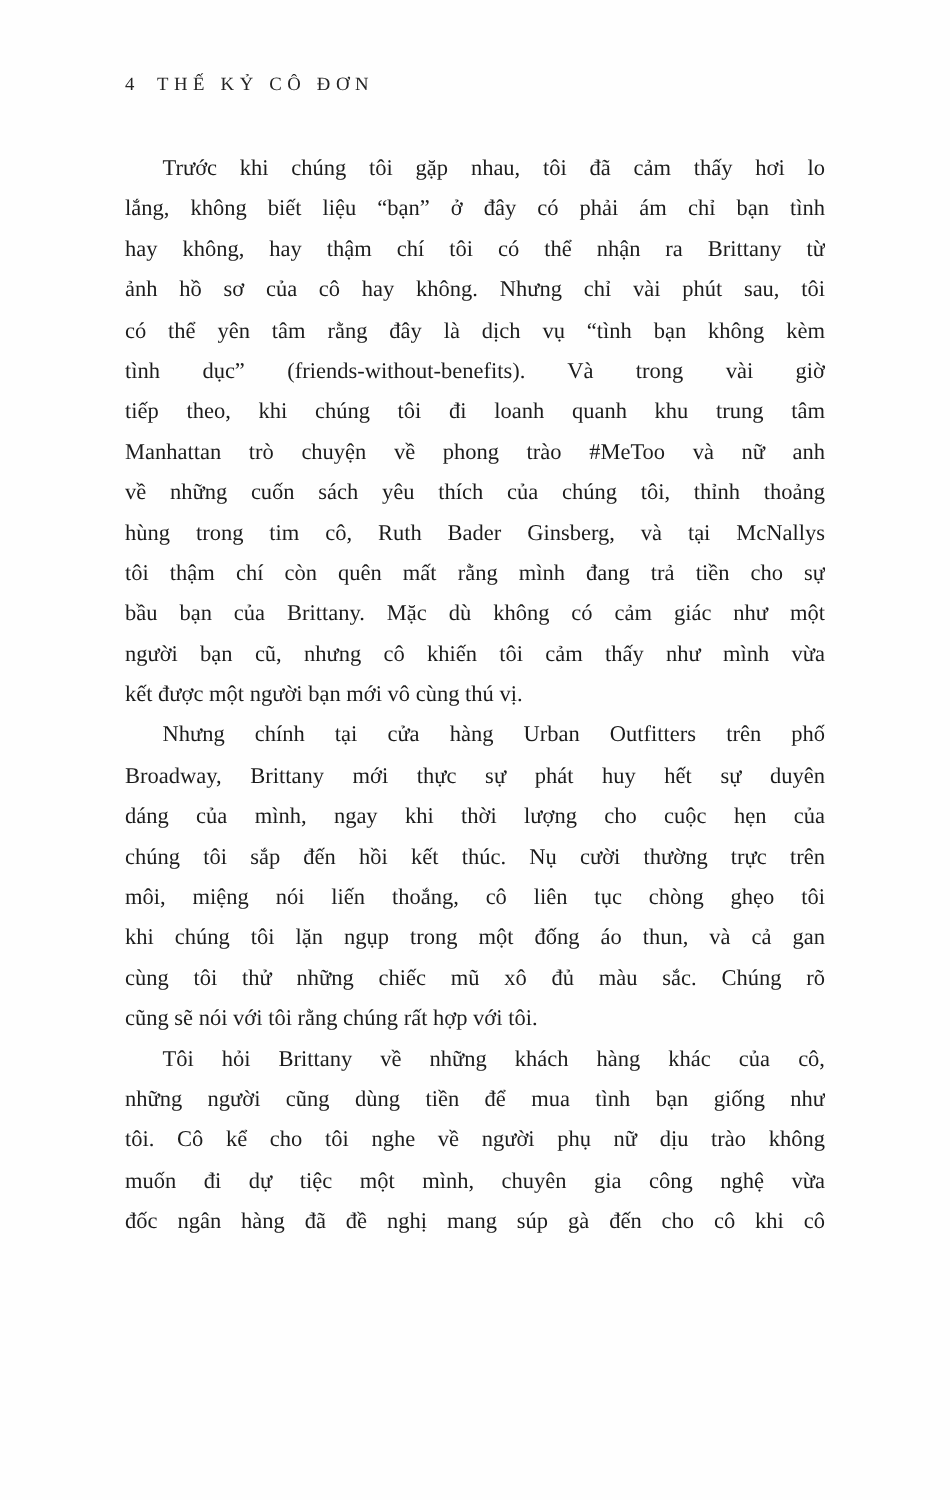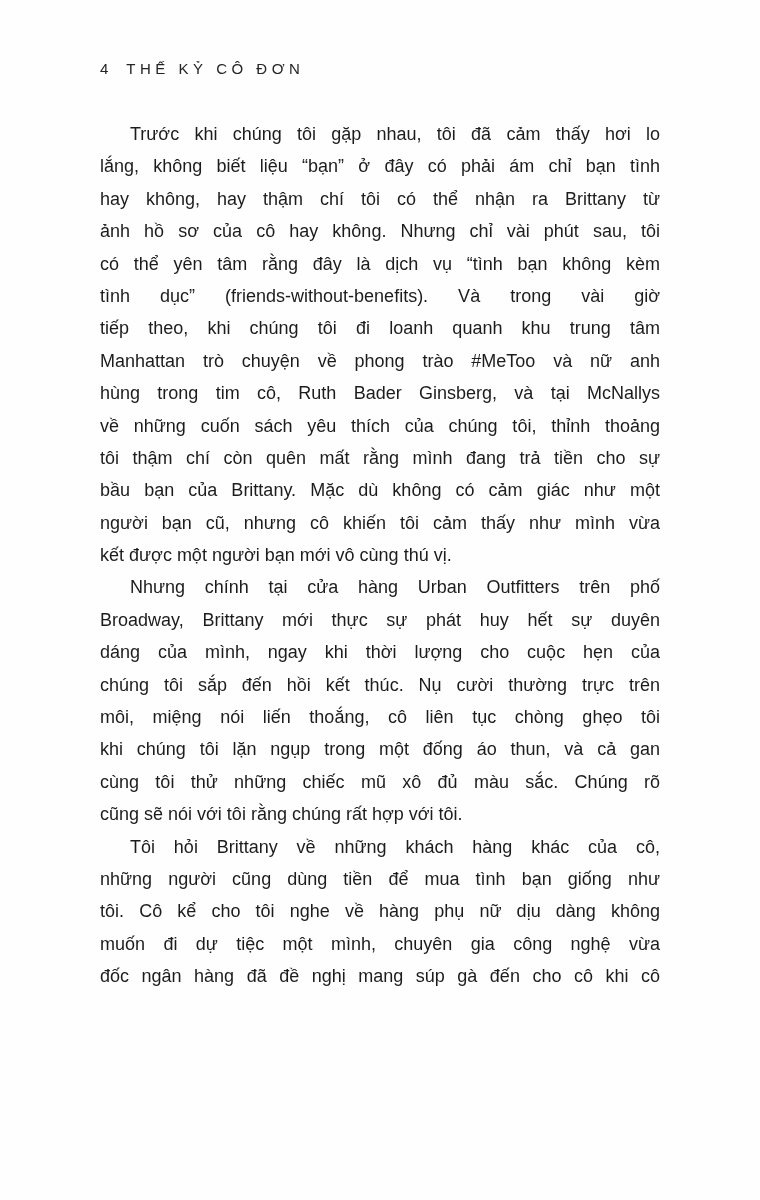--- a/index.html
+++ b/index.html
@@ -5,21 +5,21 @@
   html, body {
     margin: 0;
     padding: 0;
     background: #ffffff;
   }
   .page {
     position: relative;
     width: 760px;
     height: 1200px;
     background: #fefefe;
-    font-family: Liberation Sans, sans-serif;
+    font-family: Liberation Serif, serif;
     color: #1c1c1c;
     overflow: hidden;
   }
   .running-head {
     position: absolute;
     left: 100px;
     top: 60px;
     font-size: 15px;
     letter-spacing: 4.5px;
     color: #242424;
@@ -64,36 +64,36 @@
   <div class="textblock">
 
     <div class="line first">Trước khi chúng tôi gặp nhau, tôi đã cảm thấy hơi lo</div>
     <div class="line">lắng, không biết liệu “bạn” ở đây có phải ám chỉ bạn tình</div>
     <div class="line">hay không, hay thậm chí tôi có thể nhận ra Brittany từ</div>
     <div class="line">ảnh hồ sơ của cô hay không. Nhưng chỉ vài phút sau, tôi</div>
     <div class="line">có thể yên tâm rằng đây là dịch vụ “tình bạn không kèm</div>
     <div class="line">tình dục” (friends-without-benefits). Và trong vài giờ</div>
     <div class="line">tiếp theo, khi chúng tôi đi loanh quanh khu trung tâm</div>
     <div class="line">Manhattan trò chuyện về phong trào #MeToo và nữ anh</div>
+    <div class="line">về những cuốn sách yêu thích của chúng tôi, thỉnh thoảng</div>
     <div class="line">hùng trong tim cô, Ruth Bader Ginsberg, và tại McNallys</div>
-    <div class="line">về những cuốn sách yêu thích của chúng tôi, thỉnh thoảng</div>
     <div class="line">tôi thậm chí còn quên mất rằng mình đang trả tiền cho sự</div>
     <div class="line">bầu bạn của Brittany. Mặc dù không có cảm giác như một</div>
     <div class="line">người bạn cũ, nhưng cô khiến tôi cảm thấy như mình vừa</div>
     <div class="line last">kết được một người bạn mới vô cùng thú vị.</div>
 
     <div class="line first">Nhưng chính tại cửa hàng Urban Outfitters trên phố</div>
     <div class="line">Broadway, Brittany mới thực sự phát huy hết sự duyên</div>
     <div class="line">dáng của mình, ngay khi thời lượng cho cuộc hẹn của</div>
     <div class="line">chúng tôi sắp đến hồi kết thúc. Nụ cười thường trực trên</div>
     <div class="line">môi, miệng nói liến thoắng, cô liên tục chòng ghẹo tôi</div>
     <div class="line">khi chúng tôi lặn ngụp trong một đống áo thun, và cả gan</div>
     <div class="line">cùng tôi thử những chiếc mũ xô đủ màu sắc. Chúng rõ</div>
     <div class="line last">cũng sẽ nói với tôi rằng chúng rất hợp với tôi.</div>
 
     <div class="line first">Tôi hỏi Brittany về những khách hàng khác của cô,</div>
     <div class="line">những người cũng dùng tiền để mua tình bạn giống như</div>
-    <div class="line">tôi. Cô kể cho tôi nghe về hàng phụ nữ dịu dàng không</div>
+    <div class="line">tôi. Cô kể cho tôi nghe về người phụ nữ dịu trào không</div>
     <div class="line">muốn đi dự tiệc một mình, chuyên gia công nghệ vừa</div>
     <div class="line">đốc ngân hàng đã đề nghị mang súp gà đến cho cô khi cô</div>
 
   </div>
 </div>
 
 </body></html>

